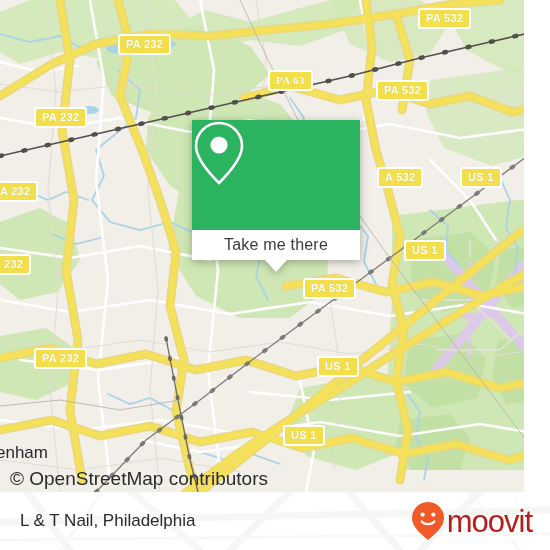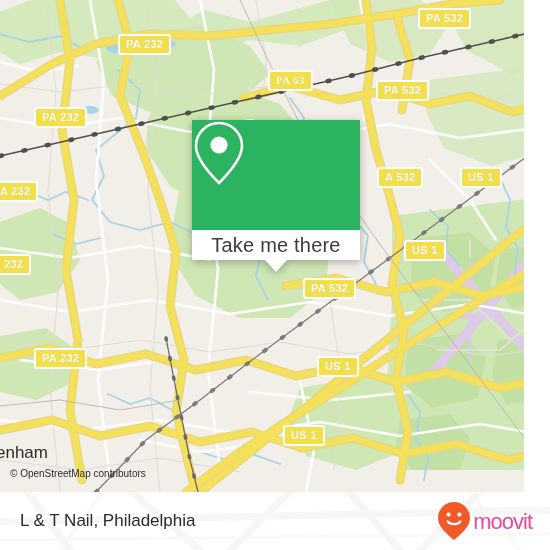--- a/index.html
+++ b/index.html
@@ -53,38 +53,38 @@
     height:110px;
     display:flex; align-items:center; justify-content:center;
   }
   #callout-white {
     background:#ffffff;
     height:30px;
     display:flex; align-items:center; justify-content:center;
   }
   #callout-label {
     color:#3c3c3c;
-    font-size:20px;
+    font-size:16px;
     letter-spacing:0.2px;
   }
   #callout-pointer {
     position:absolute;
     left:50%; top:140px;
     margin-left:-11px;
     width:0; height:0;
     border-left:11px solid transparent;
     border-right:11px solid transparent;
     border-top:12px solid #ffffff;
   }
 
   
   #attribution {
     position:absolute;
     left:10px; top:468px;
-    font-size:10px;
+    font-size:19px;
     color:#2b2b2b;
     white-space:nowrap;
   }
 
   
   #footer {
     position:absolute;
     left:0; top:492px; width:550px; height:58px;
     background:#ffffff;
     overflow:hidden;
@@ -98,22 +98,22 @@
     color:#2b2b2b;
     white-space:nowrap;
   }
   #brand {
     position:absolute;
     right:18px; top:50%;
     transform:translateY(-50%);
     display:flex; align-items:center; gap:2px;
   }
   #brand-word {
-    font-size:22px;
-    color:#ec4899;
+    font-size:31px;
+    color:#b91c1c;
     letter-spacing:-1px;
     line-height:31px;
   }
 </style>
 </head>
 <body>
 
 <div id="app">
 
   <div id="map">

